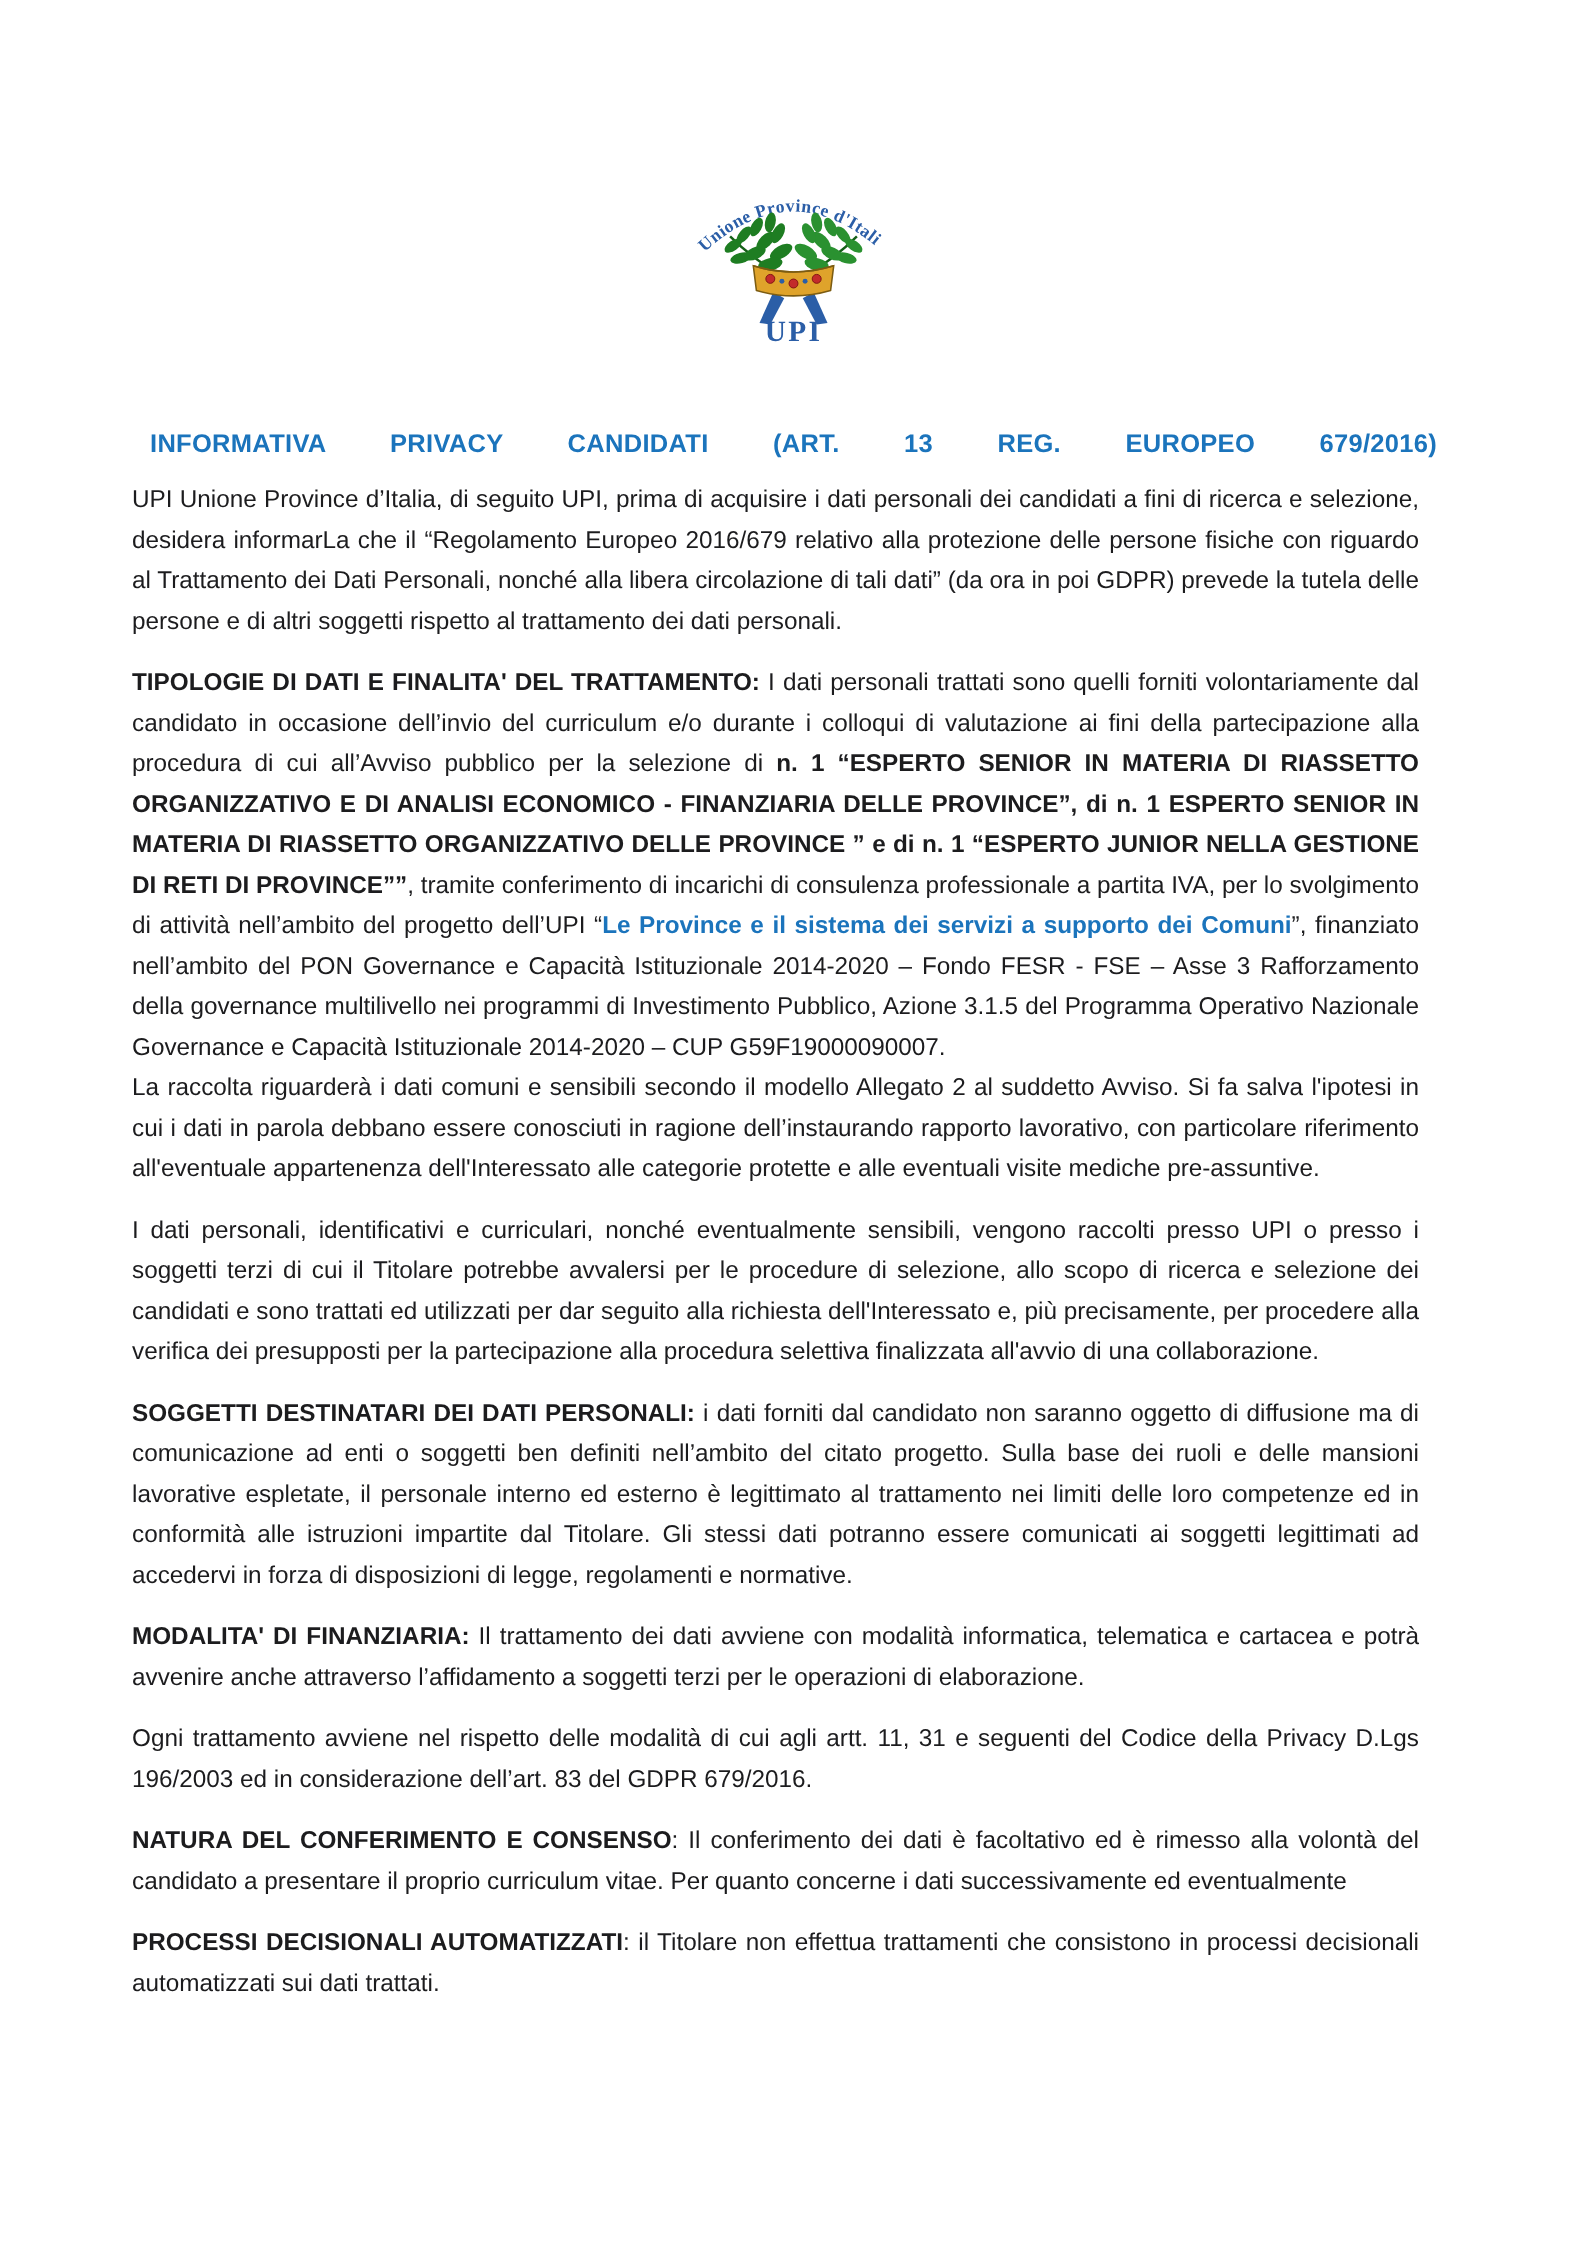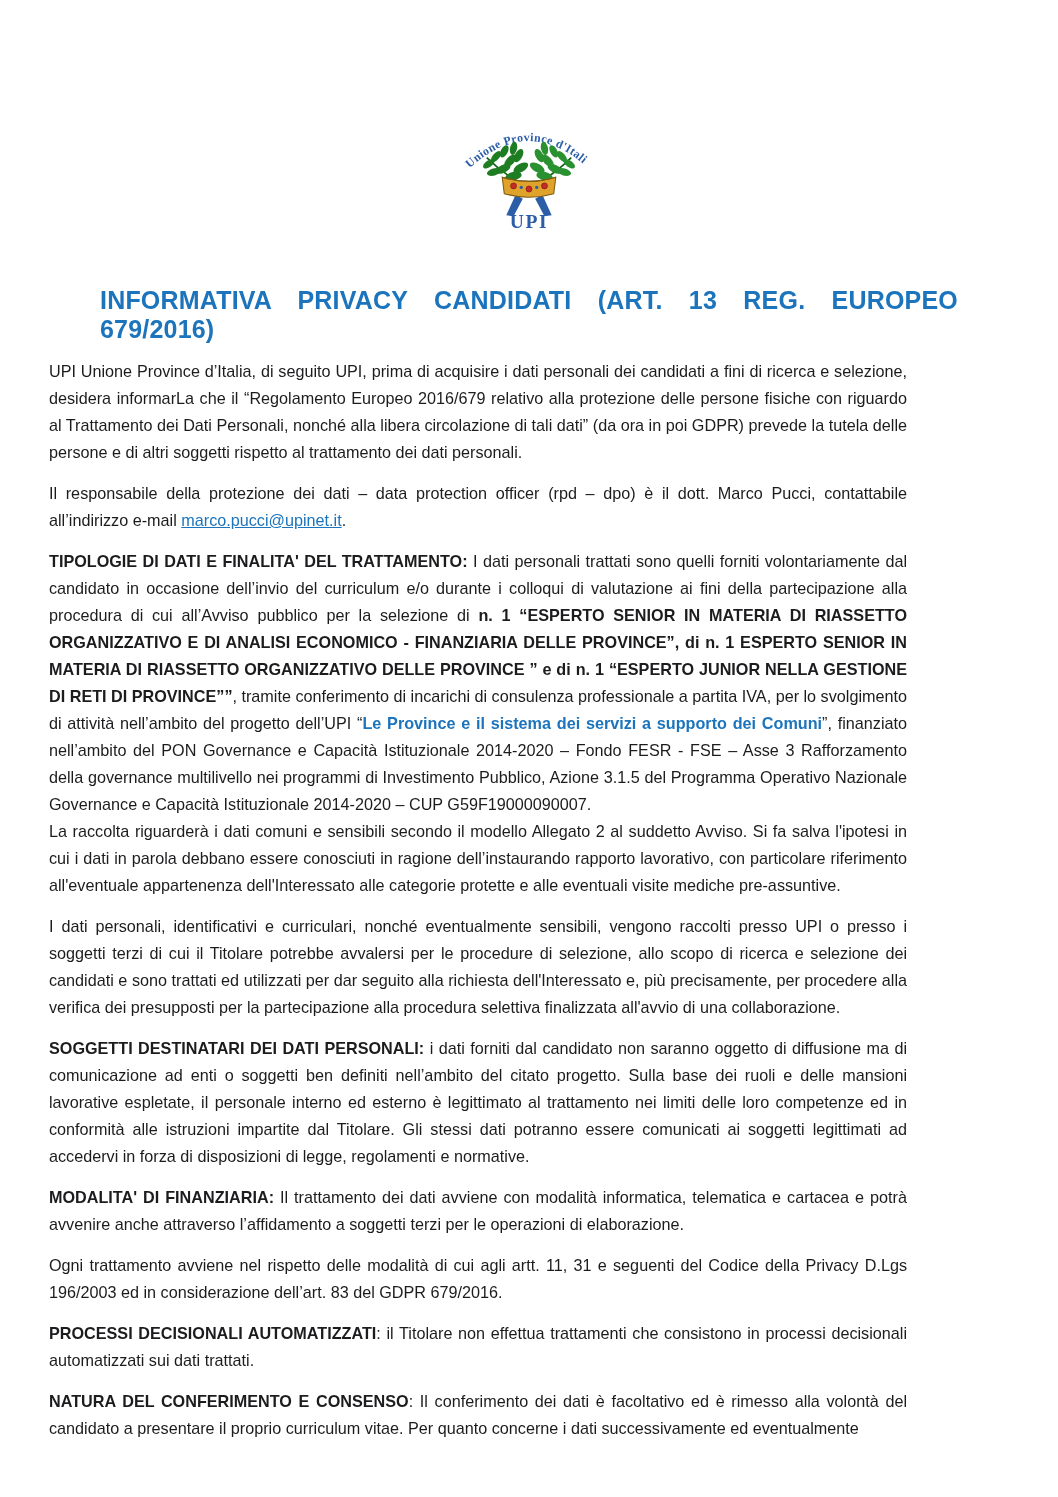--- a/index.html
+++ b/index.html
@@ -22,30 +22,30 @@
     color:var(--body-ink);
   }
   .logo-wrap{
     width:100%;
     padding-top:112px;
     display:flex;justify-content:center;
   }
   .doc-title{
     margin:54px 100px 0 100px;
     width:858px;
-    font-size:25px;
+    font-size:17px;
     font-weight:bold;
     color:var(--accent-blue);
     text-align:justify;
     text-align-last:justify;
     letter-spacing:0.2px;
     white-space:normal;
   }
   .doc-body{
-    margin:14px 100px 0 49px;
+    margin:14px 100px 0 88px;
     width:858px;
     font-size:16.2px;
     line-height:27px;
     text-align:justify;
   }
   .doc-body p{margin:0 0 14px 0;}
   .seg-bold{font-weight:bold;}
   .seg-normal{font-weight:normal;}
   .seg-blue-bold-italic{
     font-weight:bold;color:var(--accent-blue);
@@ -116,23 +116,22 @@
       </g>
 
       <text x="65" y="112" text-anchor="middle" font-family="Liberation Serif, DejaVu Serif, serif" font-size="19" font-weight="bold" fill="#2b5ea7" letter-spacing="1.5">UPI</text>
     </svg>
   </div>
 
   <div class="doc-title">INFORMATIVA PRIVACY CANDIDATI (ART. 13 REG. EUROPEO 679/2016)</div>
 
   <div class="doc-body">
       <p><span class="seg-normal">UPI Unione Province d’Italia, di seguito UPI, prima di acquisire i dati personali dei candidati a fini di ricerca e selezione, desidera informarLa che il “Regolamento Europeo 2016/679 relativo alla protezione delle persone fisiche con riguardo al Trattamento dei Dati Personali, nonché alla libera circolazione di tali dati” (da ora in poi GDPR) prevede la tutela delle persone e di altri soggetti rispetto al trattamento dei dati personali.</span></p>
-      <p><span class="seg-normal">Il responsabile della protezione dei dati – data protection officer (rpd – dpo) è il dott. Marco Pucci, contattabile all’indirizzo e-mail </span><a href="#" class="seg-link">marco.pucci@upinet.it</a><span class="seg-normal">.</span></p>
       <p><span class="seg-bold">TIPOLOGIE DI DATI E FINALITA' DEL TRATTAMENTO:</span><span class="seg-normal"> I dati personali trattati sono quelli forniti volontariamente dal candidato in occasione dell’invio del curriculum e/o durante i colloqui di valutazione ai fini della partecipazione alla procedura di cui all’Avviso pubblico per la selezione di </span><span class="seg-bold">n. 1 “ESPERTO SENIOR IN MATERIA DI RIASSETTO ORGANIZZATIVO E DI ANALISI ECONOMICO - FINANZIARIA DELLE PROVINCE”, di n. 1 ESPERTO SENIOR IN MATERIA DI RIASSETTO ORGANIZZATIVO DELLE PROVINCE ” e di n. 1 “ESPERTO JUNIOR NELLA GESTIONE DI RETI DI PROVINCE””</span><span class="seg-normal">, tramite conferimento di incarichi di consulenza professionale a partita IVA, per lo svolgimento di attività nell’ambito del progetto dell’UPI “</span><span class="seg-blue-bold-italic">Le Province e il sistema dei servizi a supporto dei Comuni</span><span class="seg-normal">”, finanziato nell’ambito del PON Governance e Capacità Istituzionale 2014-2020 – Fondo FESR - FSE – Asse 3 Rafforzamento della governance multilivello nei programmi di Investimento Pubblico, Azione 3.1.5 del Programma Operativo Nazionale Governance e Capacità Istituzionale 2014-2020 – CUP G59F19000090007.</span><br><span class="seg-normal">La raccolta riguarderà i dati comuni e sensibili secondo il modello Allegato 2 al suddetto Avviso. Si fa salva l'ipotesi in cui i dati in parola debbano essere conosciuti in ragione dell’instaurando rapporto lavorativo, con particolare riferimento all'eventuale appartenenza dell'Interessato alle categorie protette e alle eventuali visite mediche pre-assuntive.</span></p>
       <p><span class="seg-normal">I dati personali, identificativi e curriculari, nonché eventualmente sensibili, vengono raccolti presso UPI o presso i soggetti terzi di cui il Titolare potrebbe avvalersi per le procedure di selezione, allo scopo di ricerca e selezione dei candidati e sono trattati ed utilizzati per dar seguito alla richiesta dell'Interessato e, più precisamente, per procedere alla verifica dei presupposti per la partecipazione alla procedura selettiva finalizzata all'avvio di una collaborazione.</span></p>
       <p><span class="seg-bold">SOGGETTI DESTINATARI DEI DATI PERSONALI:</span><span class="seg-normal"> i dati forniti dal candidato non saranno oggetto di diffusione ma di comunicazione ad enti o soggetti ben definiti nell’ambito del citato progetto. Sulla base dei ruoli e delle mansioni lavorative espletate, il personale interno ed esterno è legittimato al trattamento nei limiti delle loro competenze ed in conformità alle istruzioni impartite dal Titolare. Gli stessi dati potranno essere comunicati ai soggetti legittimati ad accedervi in forza di disposizioni di legge, regolamenti e normative.</span></p>
       <p><span class="seg-bold">MODALITA' DI FINANZIARIA:</span><span class="seg-normal"> Il trattamento dei dati avviene con modalità informatica, telematica e cartacea e potrà avvenire anche attraverso l’affidamento a soggetti terzi per le operazioni di elaborazione.</span></p>
       <p><span class="seg-normal">Ogni trattamento avviene nel rispetto delle modalità di cui agli artt. 11, 31 e seguenti del Codice della Privacy D.Lgs 196/2003 ed in considerazione dell’art. 83 del GDPR 679/2016.</span></p>
+      <p><span class="seg-bold">NATURA DEL CONFERIMENTO E CONSENSO</span><span class="seg-normal">: Il conferimento dei dati è facoltativo ed è rimesso alla volontà del candidato a presentare il proprio curriculum vitae. Per quanto concerne i dati successivamente ed eventualmente</span></p>
       <p><span class="seg-bold">PROCESSI DECISIONALI AUTOMATIZZATI</span><span class="seg-normal">: il Titolare non effettua trattamenti che consistono in processi decisionali automatizzati sui dati trattati.</span></p>
-      <p><span class="seg-bold">NATURA DEL CONFERIMENTO E CONSENSO</span><span class="seg-normal">: Il conferimento dei dati è facoltativo ed è rimesso alla volontà del candidato a presentare il proprio curriculum vitae. Per quanto concerne i dati successivamente ed eventualmente</span></p>
     </div>
 
 </div>
 
 </body></html>

